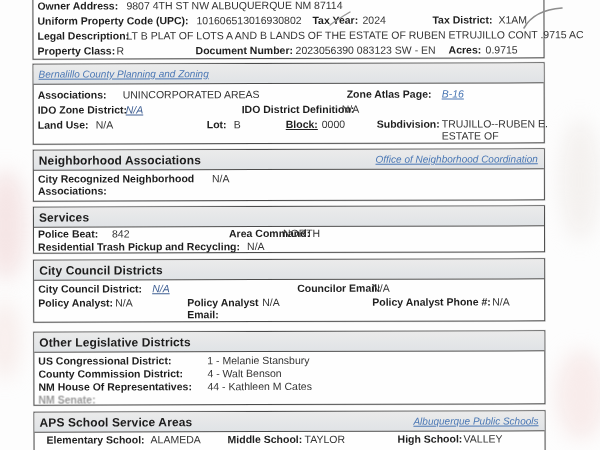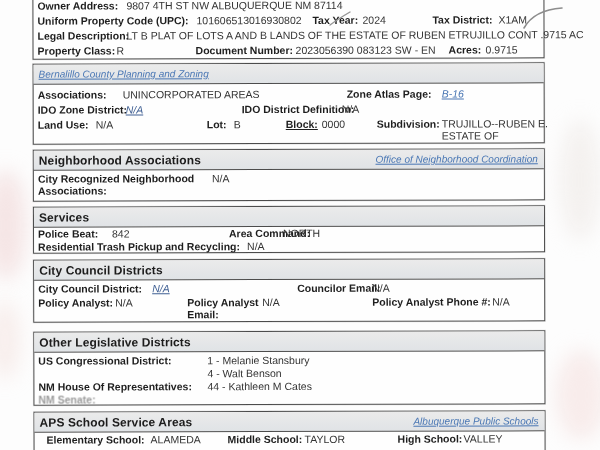--- a/index.html
+++ b/index.html
@@ -166,20 +166,21 @@
 
   <div class="section" style="top:331px;height:74px;">
     <div class="sec-header">
       <span class="sec-title">Other Legislative Districts</span>
     </div>
     <div class="row" style="top:22px;">
       <span class="lbl" style="left:4px;">US Congressional District:</span>
       <span class="val" style="left:173px;">1 - Melanie Stansbury</span>
     </div>
     <div class="row" style="top:35px;">
+      <span class="lbl" style="left:4px;">County Commission District:</span>
       <span class="val" style="left:173px;">4 - Walt Benson</span>
     </div>
     <div class="row" style="top:48px;">
       <span class="lbl" style="left:4px;">NM House Of Representatives:</span>
       <span class="val" style="left:173px;">44 - Kathleen M Cates</span>
     </div>
     <div class="row" style="top:61px;">
       <span class="lbl faded" style="left:4px;">NM Senate:</span>
       <span class="val semi" style="left:173px;">10 - Katy M. Duhigg</span>
     </div>

